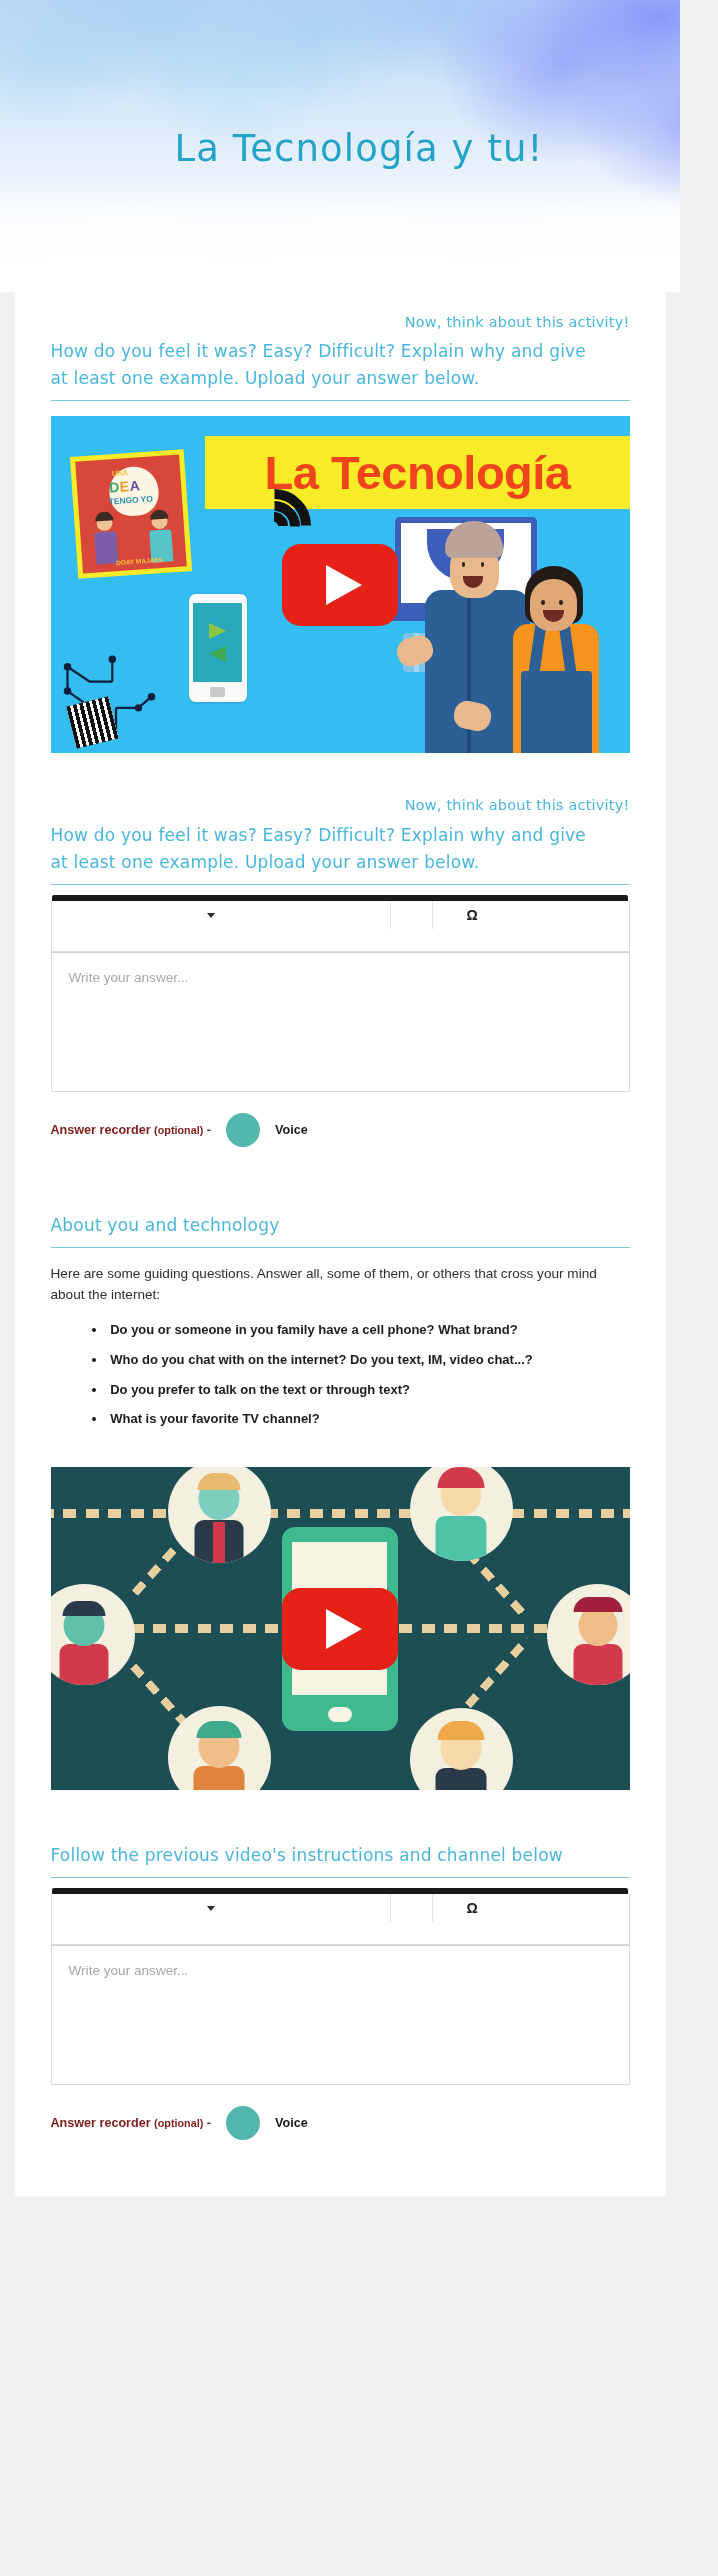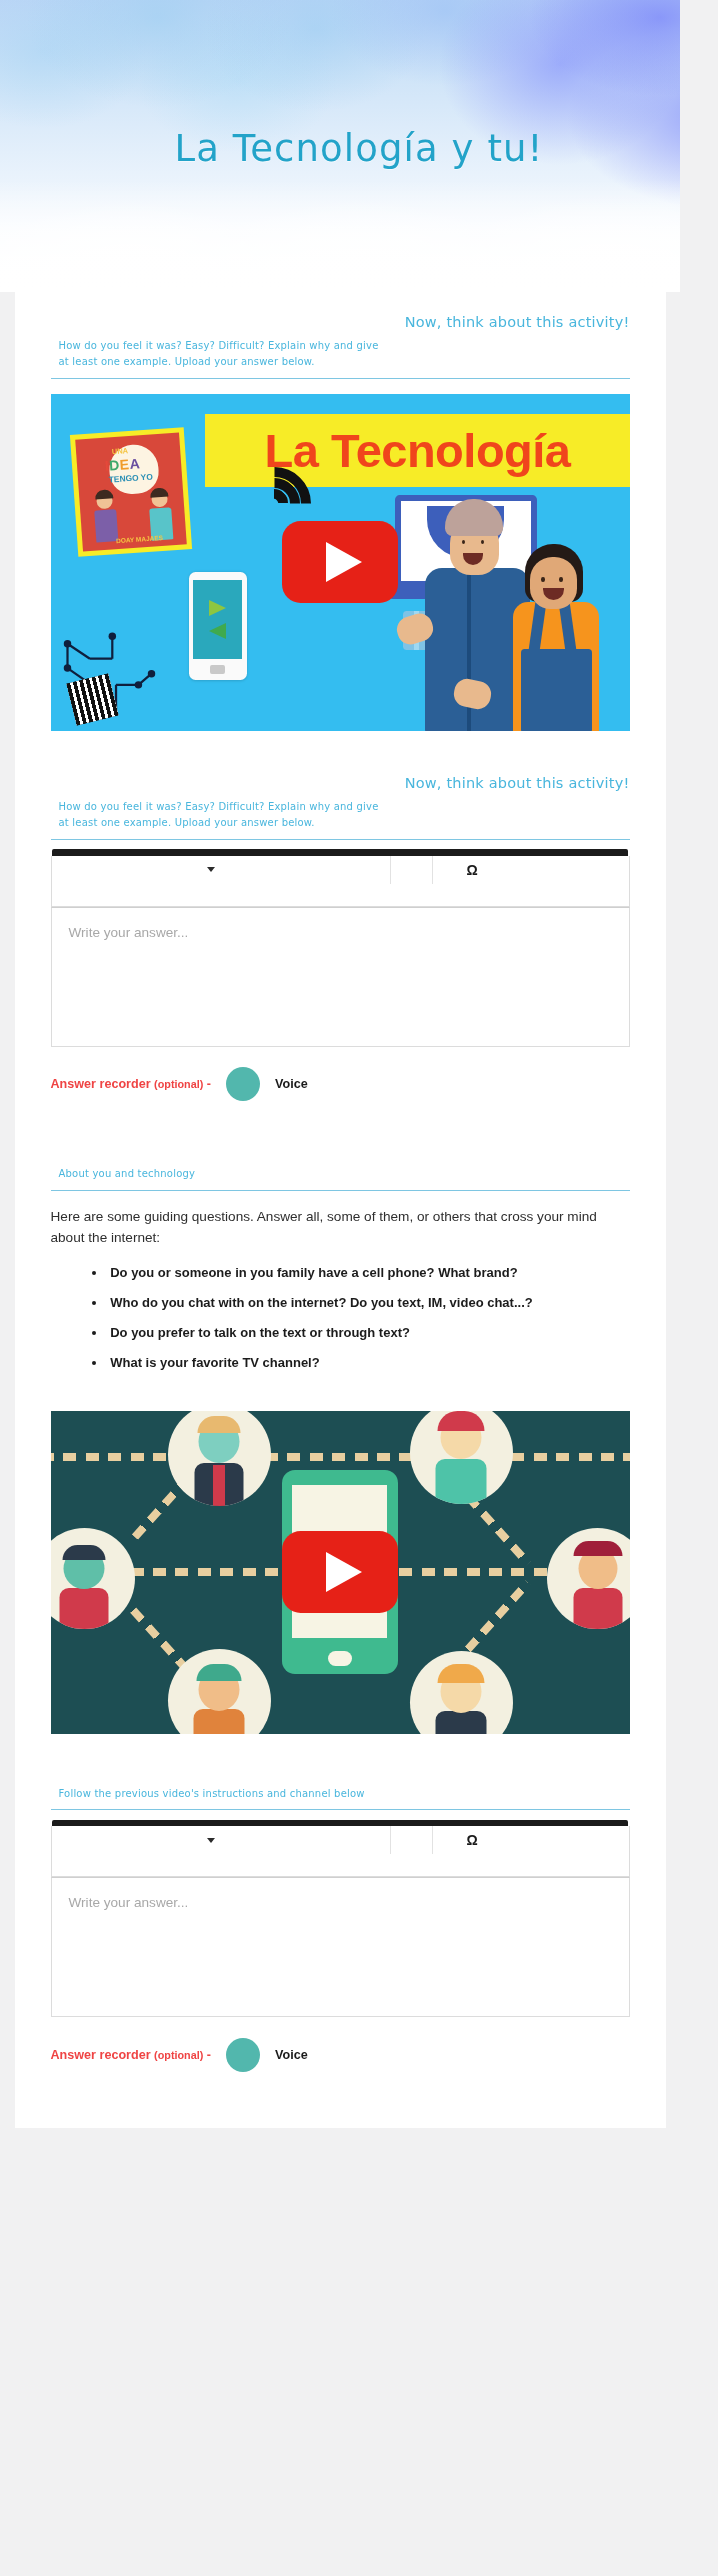--- a/index.html
+++ b/index.html
@@ -74,21 +74,21 @@
 
   
   .hand {
     font-family: "DejaVu Sans", sans-serif;
     color: #49b6dd;
     font-size: 14.5px;
     line-height: 1.62;
     font-weight: 400;
     letter-spacing: 0.2px;
   }
-  .hand-lg { font-size: 10px; margin-left: 8px; }
+  .hand-lg { font-size: 17px; }
   .hand-block { margin-bottom: 3.7px; text-align: right; }
   .hand-sep {
     border: 0;
     border-top: 1.2px solid #7ec6e2;
     margin: 7.5px 0 0 0;
     height: 0;
   }
   .spacer-16 { height: 15px; }
   .spacer-22 { height: 20.6px; }
   .spacer-30 { height: 28px; }
@@ -483,21 +483,21 @@
   
   .rec-row {
     display: flex;
     align-items: center;
     margin-top: 20.6px;
     font-family: "Liberation Sans", sans-serif;
   }
   .rec-label {
     font-size: 12.6px;
     font-weight: bold;
-    color: #ef4444;
+    color: #7f1d1d;
   }
   .rec-label small {
     font-size: 10.8px;
     font-weight: bold;
   }
   .rec-btn {
     width: 34px; height: 34px;
     border-radius: 50%;
     background: #52b7ad;
     margin: 0 15px;

